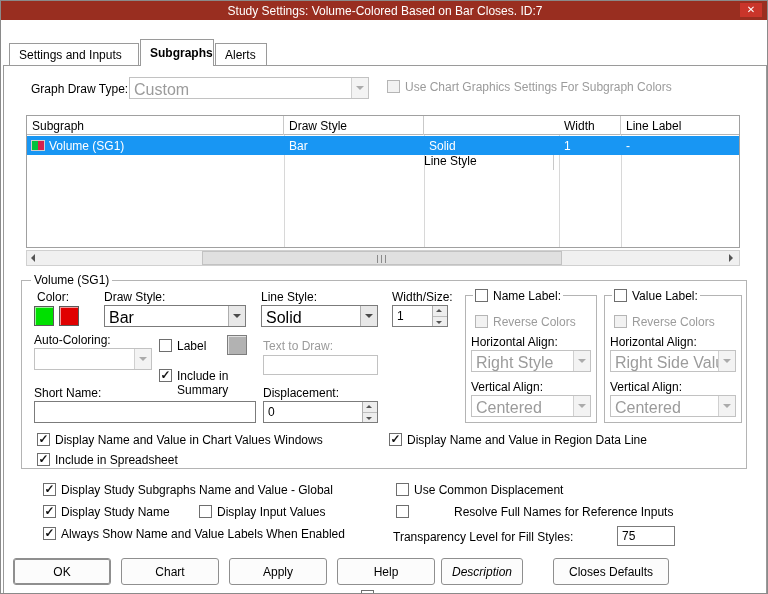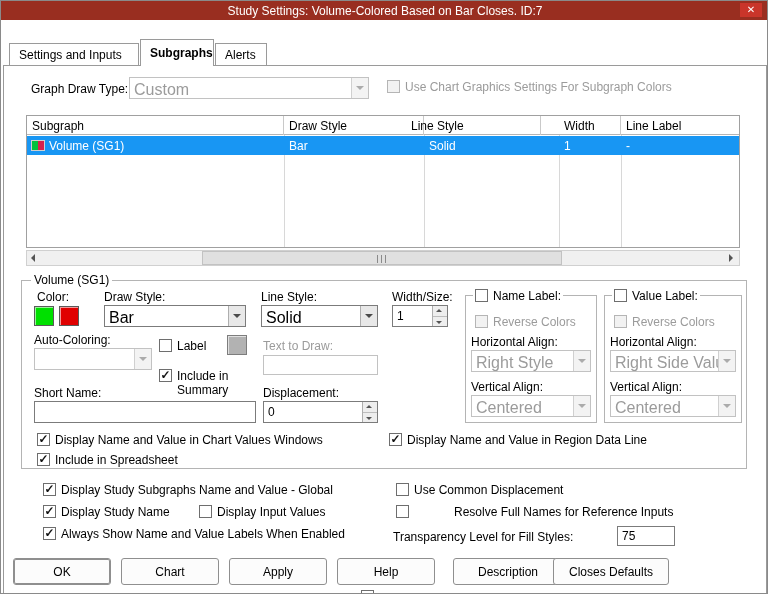--- a/index.html
+++ b/index.html
@@ -103,21 +103,21 @@
   </div>
 
   <div class="grid">
     <div class="colsep" style="left:257px;"></div>
     <div class="colsep" style="left:397px;"></div>
     <div class="colsep" style="left:532px;"></div>
     <div class="colsep" style="left:594px;"></div>
     <div class="ghead">
       <div class="hcell" style="left:0;width:257px;">Subgraph</div>
       <div class="hcell" style="left:257px;width:140px;">Draw Style</div>
-      <div class="hcell" style="left:379px;width:135px;">Line Style</div>
+      <div class="hcell" style="left:392px;width:135px;margin-top:35px;">Line Style</div>
       <div class="hcell" style="left:532px;width:62px;">Width</div>
       <div class="hcell" style="left:594px;width:119px;border-right:none;">Line Label</div>
     </div>
     <div class="grow">
       <div class="rowswatch"></div>
       <span style="left:22px;">Volume (SG1)</span>
       <span style="left:262px;">Bar</span>
       <span style="left:402px;">Solid</span>
       <span style="left:537px;">1</span>
       <span style="left:599px;">-</span>
@@ -289,21 +289,21 @@
     </div>
   <div class="dlgbtn" style="left:120px;width:98px;">
       <span>Chart</span>
     </div>
   <div class="dlgbtn" style="left:228px;width:98px;">
       <span>Apply</span>
     </div>
   <div class="dlgbtn" style="left:336px;width:98px;">
       <span>Help</span>
     </div>
-  <div class="dlgbtn" style="left:452px;width:110px;">
+  <div class="dlgbtn" style="left:440px;width:82px;font-style:italic;">
       <span>Description</span>
     </div>
   <div class="dlgbtn" style="left:552px;width:116px;">
       <span>Closes Defaults</span>
     </div>
 
   <div class="cb" style="left:360px;top:589px;">
     <span class="box"></span>
   </div>
 

